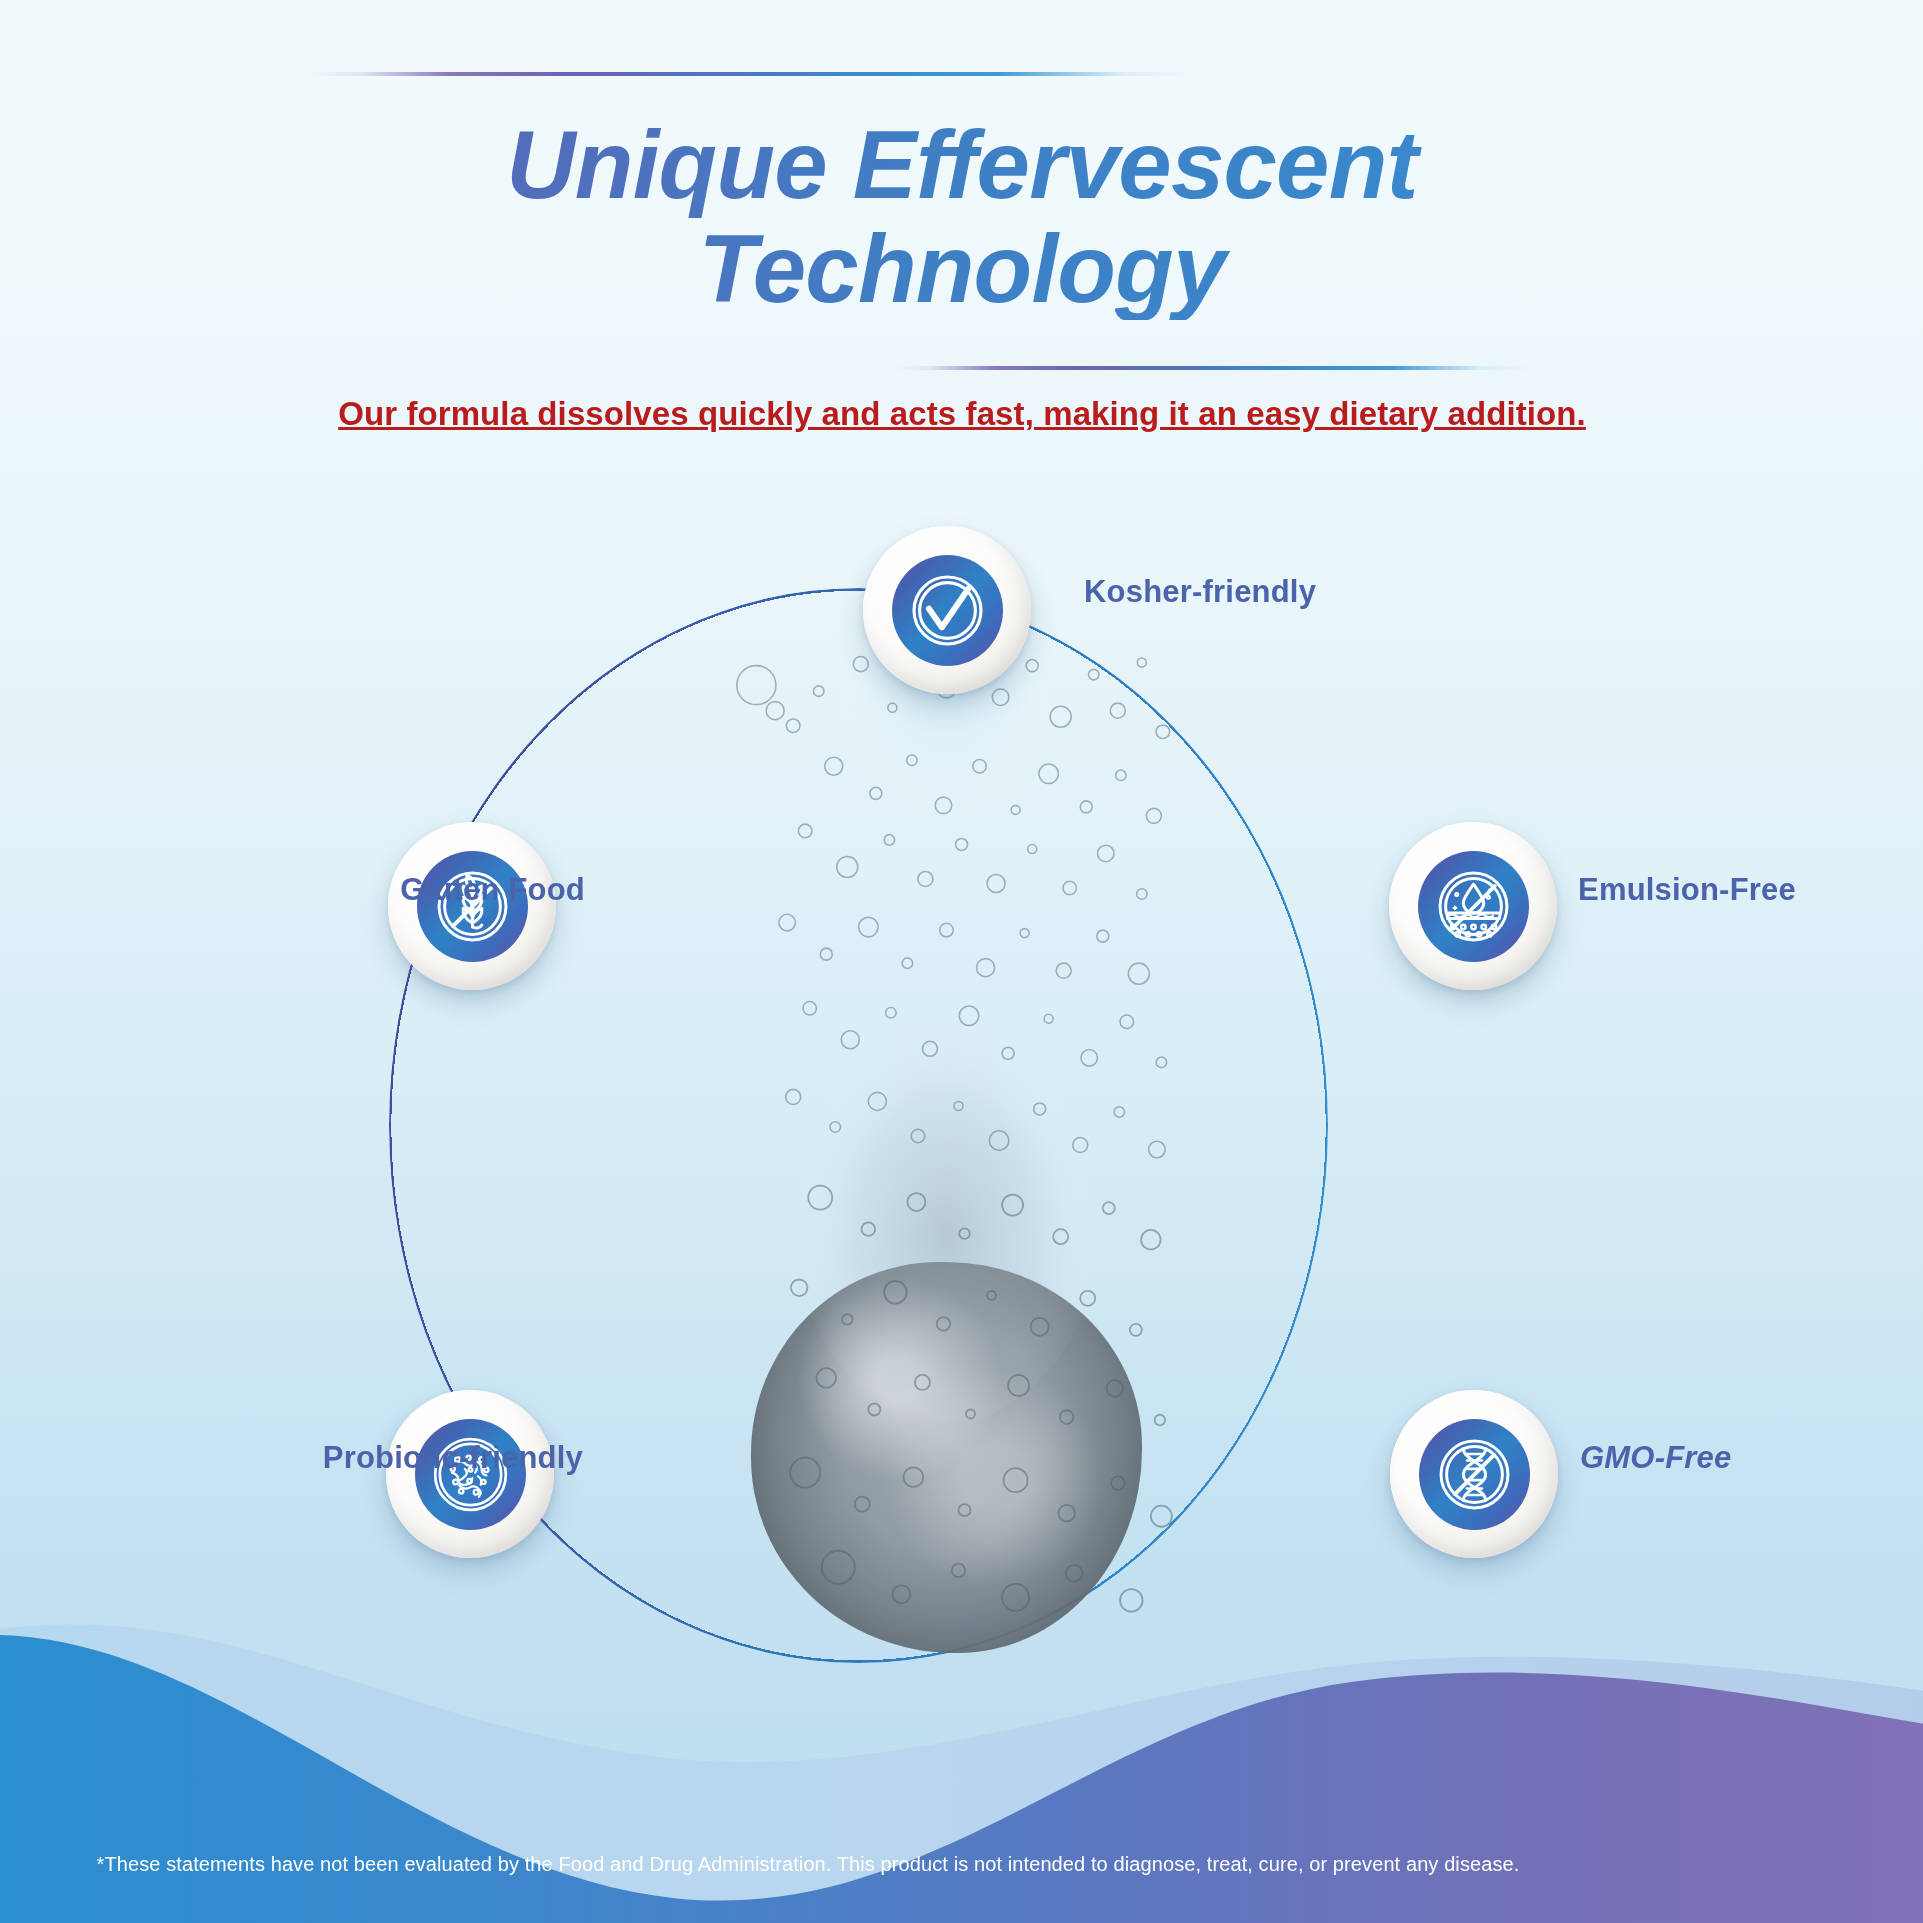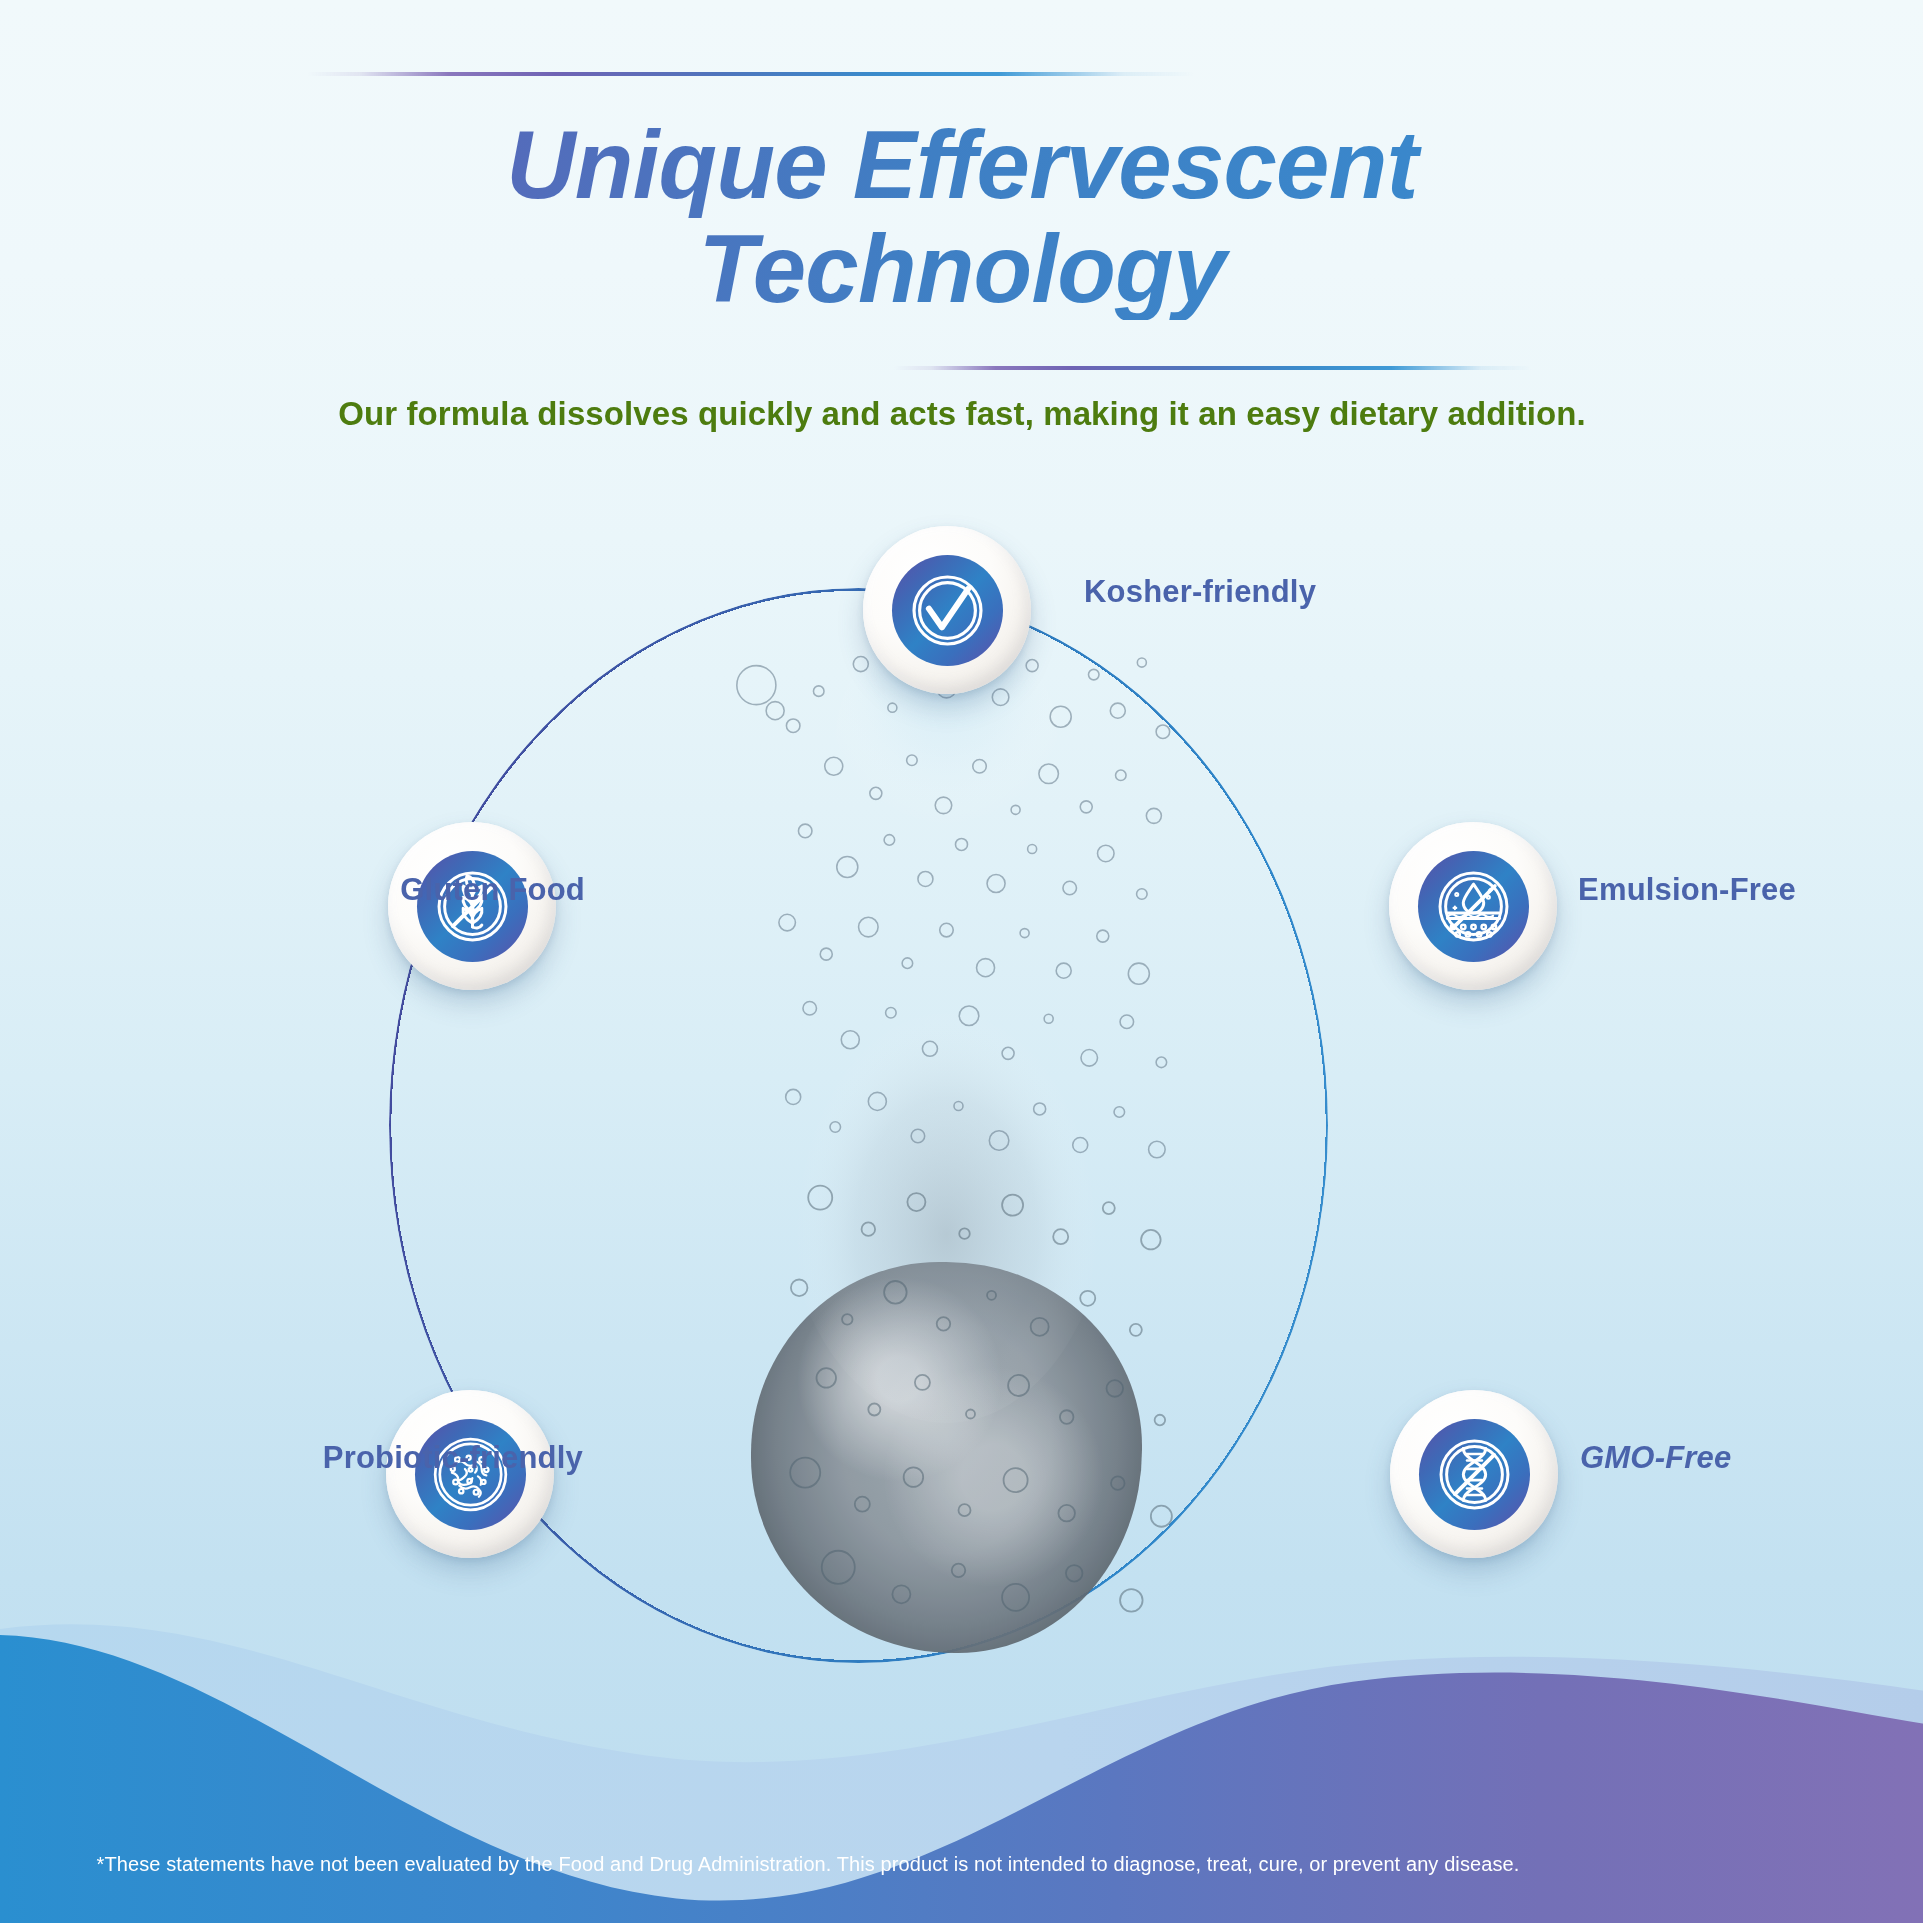--- a/index.html
+++ b/index.html
@@ -36,21 +36,21 @@
     font-size:96px; line-height:1.08;
     font-weight:bold; font-style:italic;
     letter-spacing:-0.8px;
     background:linear-gradient(100deg,#6f5fae 0%,#5a66b8 20%,#3f7fc4 48%,#3a87cb 72%,#4f93d2 100%);
     -webkit-background-clip:text; background-clip:text;
     -webkit-text-fill-color:transparent; color:transparent;
   }
   .subtitle {
     position:absolute; left:0; top:395px; width:1924px;
     text-align:center; font-size:33px; font-weight:bold;
-    color:#4d7c0f; letter-spacing:0.1px;
+    color:#b91c1c; letter-spacing:0.1px;text-decoration:underline;
   }
 
   
   .stage { position:absolute; left:0; top:0; width:1924px; height:1924px;margin-top:48px; }
 
   .orbit { position:absolute; left:389px; top:540px; width:939px; height:1075px; }
   .orbit-ring {
     position:absolute; inset:0; border-radius:50%;
     background:
       radial-gradient(closest-side, transparent calc(100% - 2.3px), #000 calc(100% - 2.3px));

